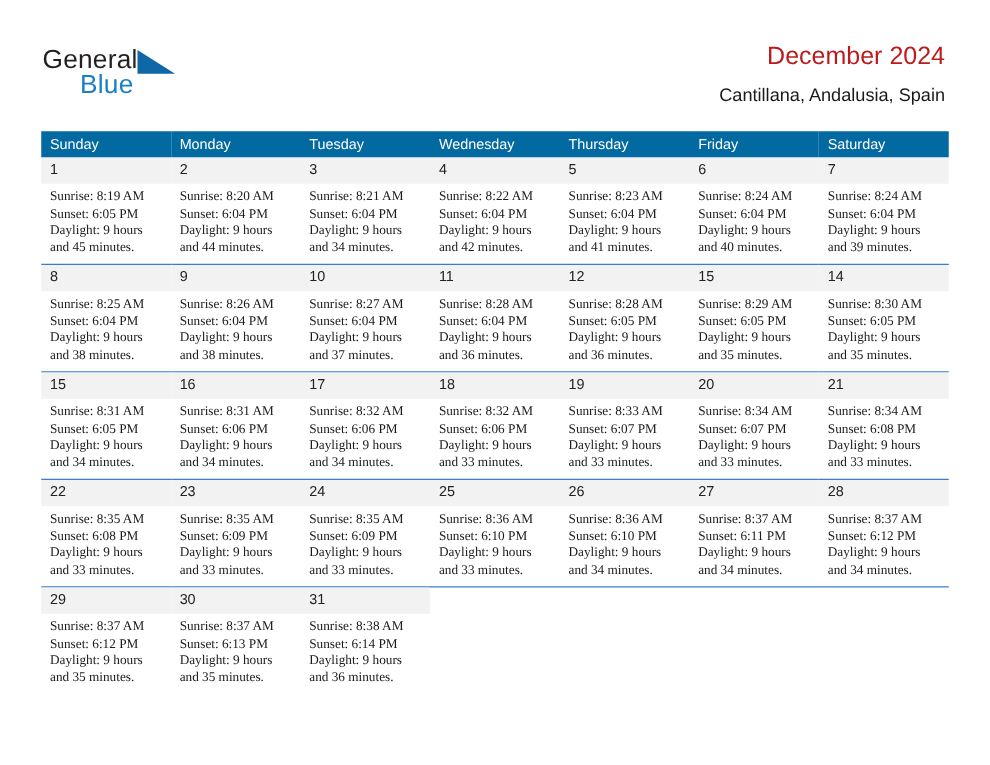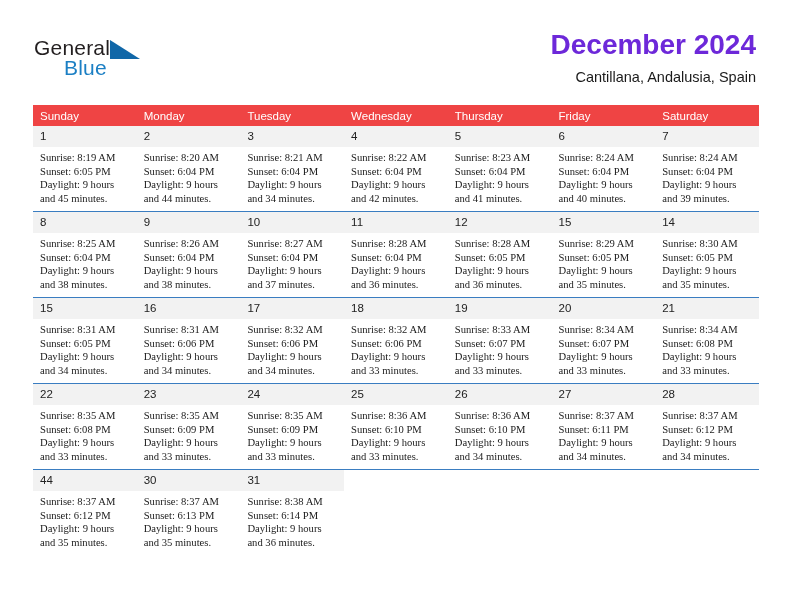--- a/index.html
+++ b/index.html
@@ -67,23 +67,23 @@
     border-top: 19px solid transparent;
   }
 
   .title-block {
     position: absolute;
     right: 36px;
     top: 28px;
     text-align: right;
   }
   .cal-title {
-    font-size: 28px;
-    font-weight: bold;
-    color: #6d28d9;
+    font-size: 20px;
+    font-weight: normal;
+    color: #b91c1c;
     line-height: 34px;
     white-space: nowrap;
   }
   .cal-subtitle {
     font-size: 14.5px;
     color: #1a1a1a;
     line-height: 20px;
     margin-top: 5px;
     white-space: nowrap;
     text-align: right;
@@ -93,21 +93,21 @@
   .calendar {
     position: absolute;
     left: 33px;
     top: 105px;
     width: 726px;
     border-collapse: collapse;
     table-layout: fixed;
   }
 
   .calendar th {
-    background: #ef4444;
+    background: #0369a1;
     color: #ffffff;
     font-size: 11.5px;
     font-weight: normal;
     text-align: left;
     padding: 4px 0 4px 7px;
     height: 13px;
     vertical-align: middle;
   }
 
   .week-row > td {
@@ -498,21 +498,21 @@
             <div>Daylight: 9 hours</div>
             <div>and 34 minutes.</div>
           </div>
         </div>
           </td>
       </tr>
 
       <tr class="week-row">
         <td>
             <div class="cell-inner">
-          <div class="daynum">44</div>
+          <div class="daynum">29</div>
           <div class="details">
             <div>Sunrise: 8:37 AM</div>
             <div>Sunset: 6:12 PM</div>
             <div>Daylight: 9 hours</div>
             <div>and 35 minutes.</div>
           </div>
         </div>
           </td>
         <td>
             <div class="cell-inner">

